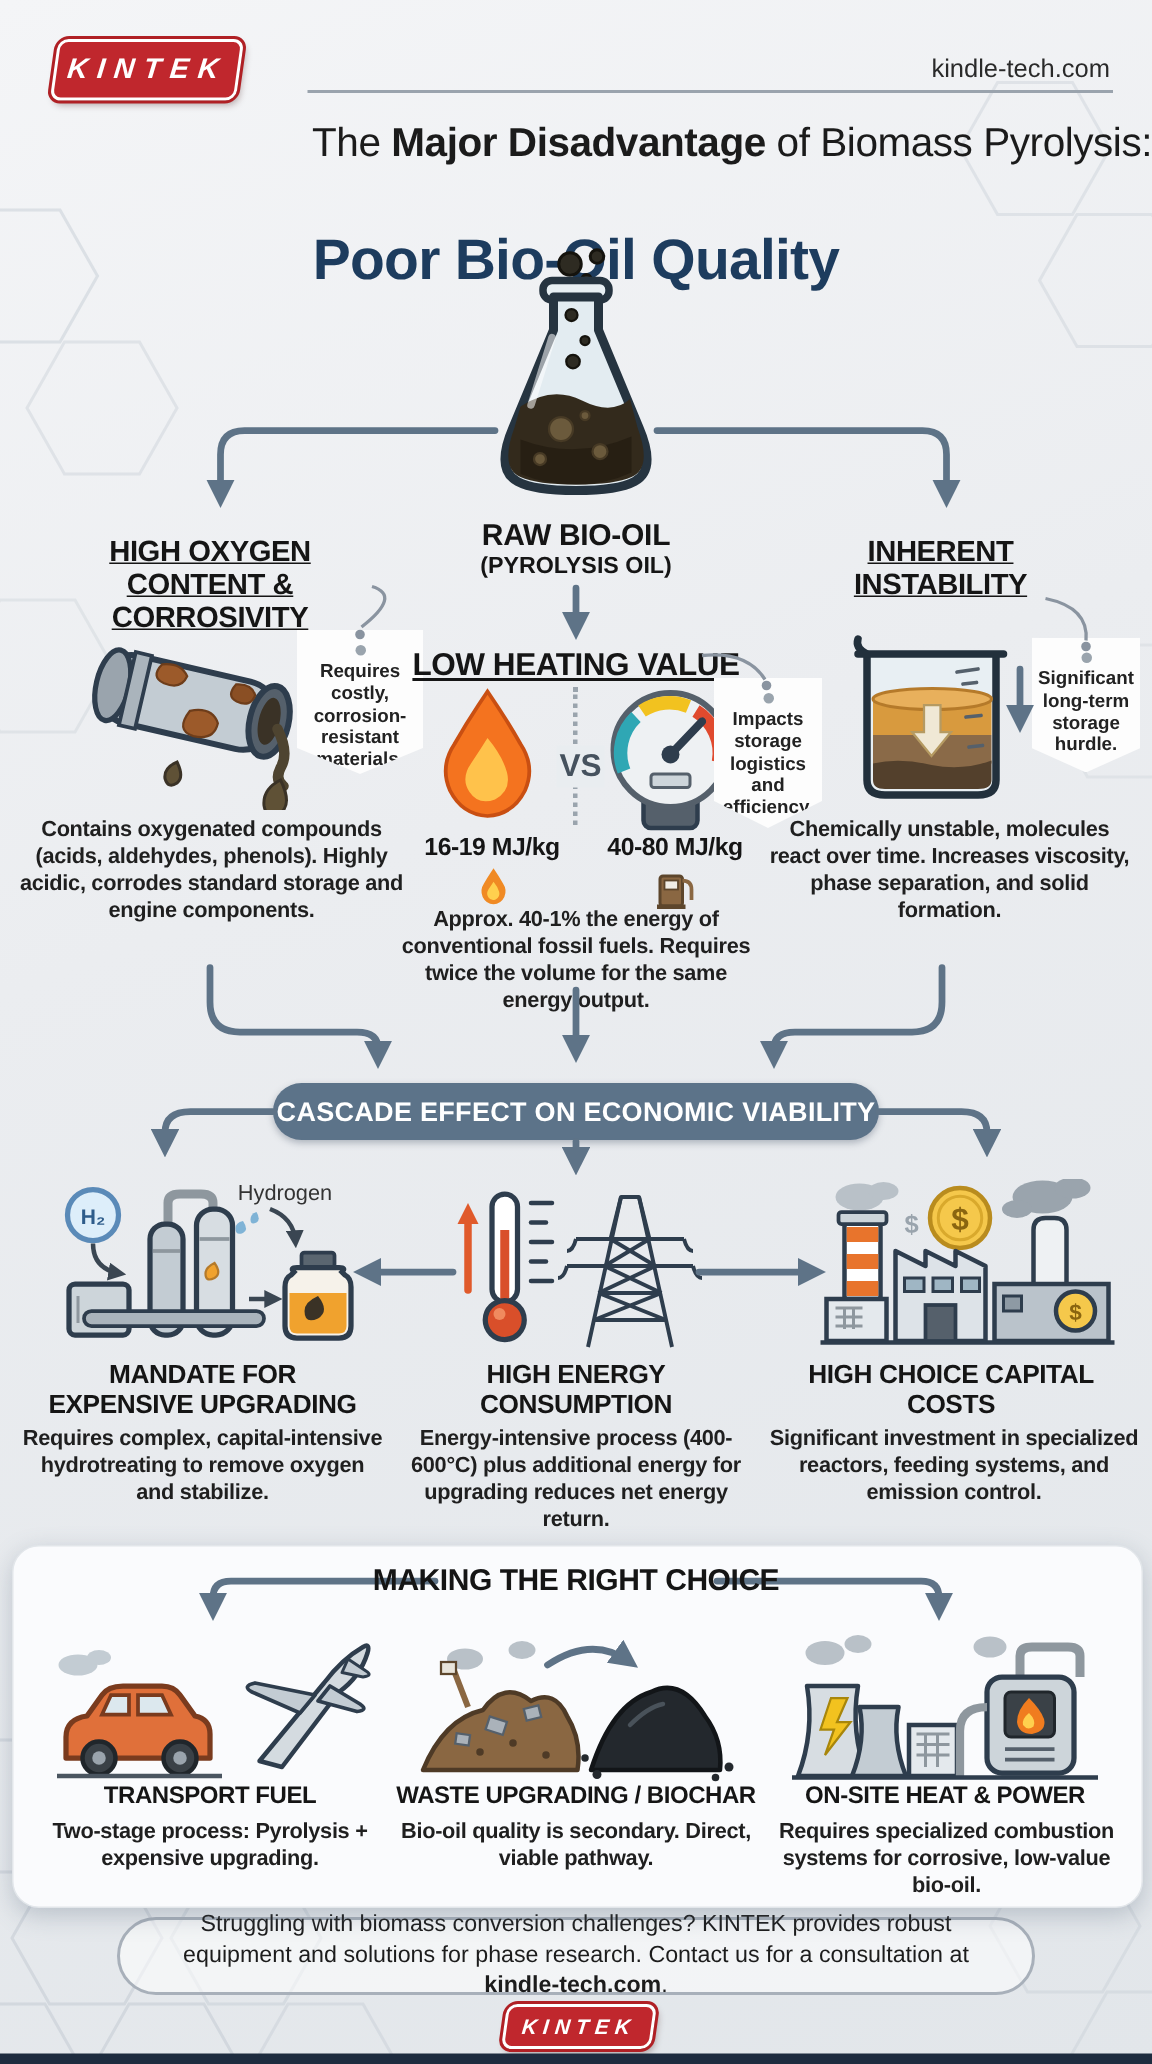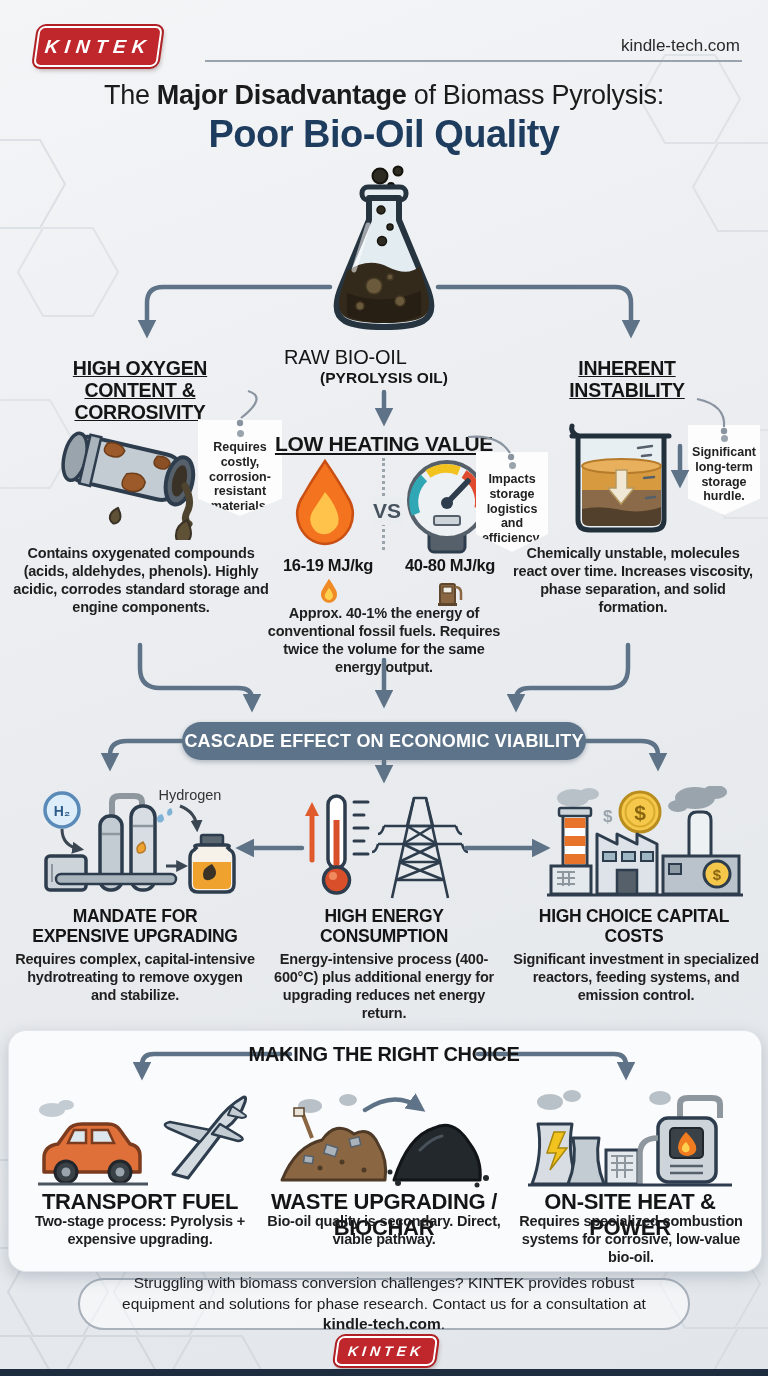--- a/index.html
+++ b/index.html
@@ -8,40 +8,40 @@
         background:linear-gradient(160deg,#f4f5f7 0%,#ebedf0 40%,#e2e6ea 100%);}
   .abs{position:absolute;}
   svg{display:block;}
   
   .logo{background:#c0272d;border:2px solid #fff;outline:2px solid #b02025;border-radius:7px;
         transform:skewX(-8deg);display:flex;align-items:center;justify-content:center;
         box-shadow:2px 3px 5px rgba(60,20,20,.35);}
   .logo span{color:#fff;font-weight:bold;font-style:italic;letter-spacing:6px;transform:skewX(2deg);}
   .website{font-size:17px;color:#2a2a2a;}
   .hline{height:2px;background:#9aa3ad;}
-  .title1{width:768px;text-align:center;font-size:27px;color:#1b1b1b;letter-spacing:-.3px;}
+  .title1{width:768px;text-align:right;font-size:27px;color:#1b1b1b;letter-spacing:-.3px;}
   .title1 b{font-weight:bold;}
-  .title2{width:768px;text-align:center;font-size:38px;font-weight:bold;color:#1d3c5e;letter-spacing:-.5px;}
+  .title2{width:768px;text-align:center;font-size:38px;font-weight:bold;color:#1d3c5e;letter-spacing:-.5px;margin-top:40px;}
   
   .colhead{font-weight:bold;font-size:19.5px;color:#151515;text-align:center;line-height:1.12;letter-spacing:-.3px;text-decoration:underline;}
   .body-txt{font-weight:bold;font-size:14.5px;color:#1f1f1f;text-align:center;line-height:1.25;letter-spacing:-.2px;}
-  .flask-label{font-weight:normal;font-size:20px;color:#151515;text-align:left;letter-spacing:-.2px;}
+  .flask-label{font-weight:bold;font-size:20px;color:#151515;text-align:center;letter-spacing:-.2px;}
   .flask-sub{font-weight:bold;font-size:15.5px;color:#151515;text-align:center;}
   .tag{background:#fdfdfd;filter:drop-shadow(1px 2px 2px rgba(90,100,115,.45));
        clip-path:polygon(0 0,100% 0,100% 82%,50% 100%,0 82%);
        text-align:center;font-weight:bold;font-size:12.5px;line-height:1.18;color:#222;
        display:flex;flex-direction:column;align-items:center;padding-top:10px;box-sizing:border-box;}
   .tag .dot{width:7px;height:7px;border-radius:50%;background:#9aa4ad;margin-bottom:3px;flex:0 0 auto;}
   .mj{font-weight:bold;font-size:16.5px;color:#151515;text-align:center;letter-spacing:-.3px;}
   .vs{font-weight:bold;font-size:21px;color:#46525e;background:#e9edf0;padding:2px 2px;}
   .banner{background:#5c7389;border-radius:20px;display:flex;align-items:center;justify-content:center;
           color:#fff;font-weight:bold;font-size:18px;letter-spacing:.2px;box-shadow:0 2px 5px rgba(60,75,95,.35);}
   .econ-head{font-weight:bold;font-size:17.5px;color:#151515;text-align:center;line-height:1.15;letter-spacing:-.3px;}
   .card{background:#fafbfd;border:1px solid #e2e6ea;border-radius:18px;box-shadow:0 5px 16px rgba(90,105,125,.3);}
-  .choice-head{font-weight:bold;font-size:22px;color:#151515;text-align:center;letter-spacing:-.3px;}
+  .choice-head{font-weight:bold;font-size:16px;color:#151515;text-align:center;letter-spacing:-.3px;}
   .footer-box{border:2px solid #a8b0ba;border-radius:26px;background:rgba(255,255,255,.55);
               display:flex;align-items:center;justify-content:center;text-align:center;
               font-size:15.5px;color:#1c1c1c;line-height:1.35;padding:0 40px;box-sizing:border-box;}
   .footer-box b{font-weight:bold;}
 </style>
 </head>
 <body>
 
 <div id="page">
 

